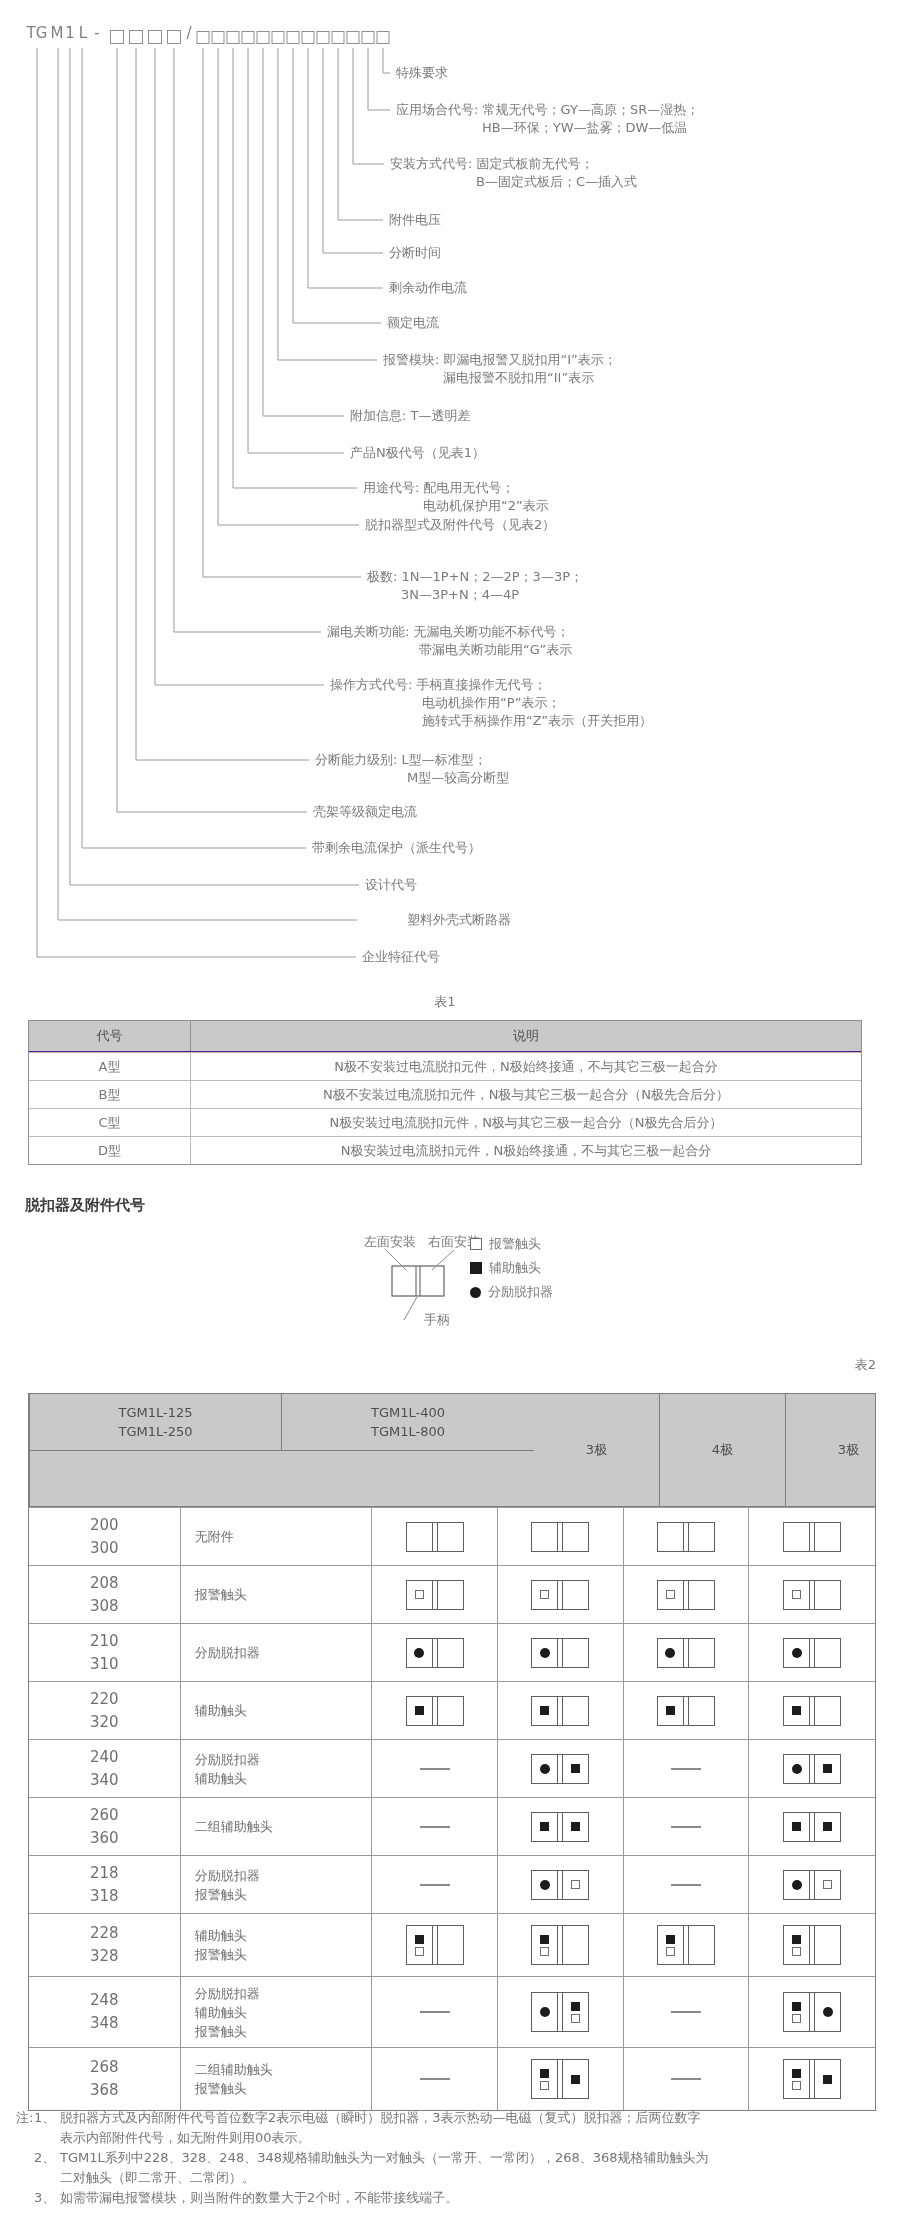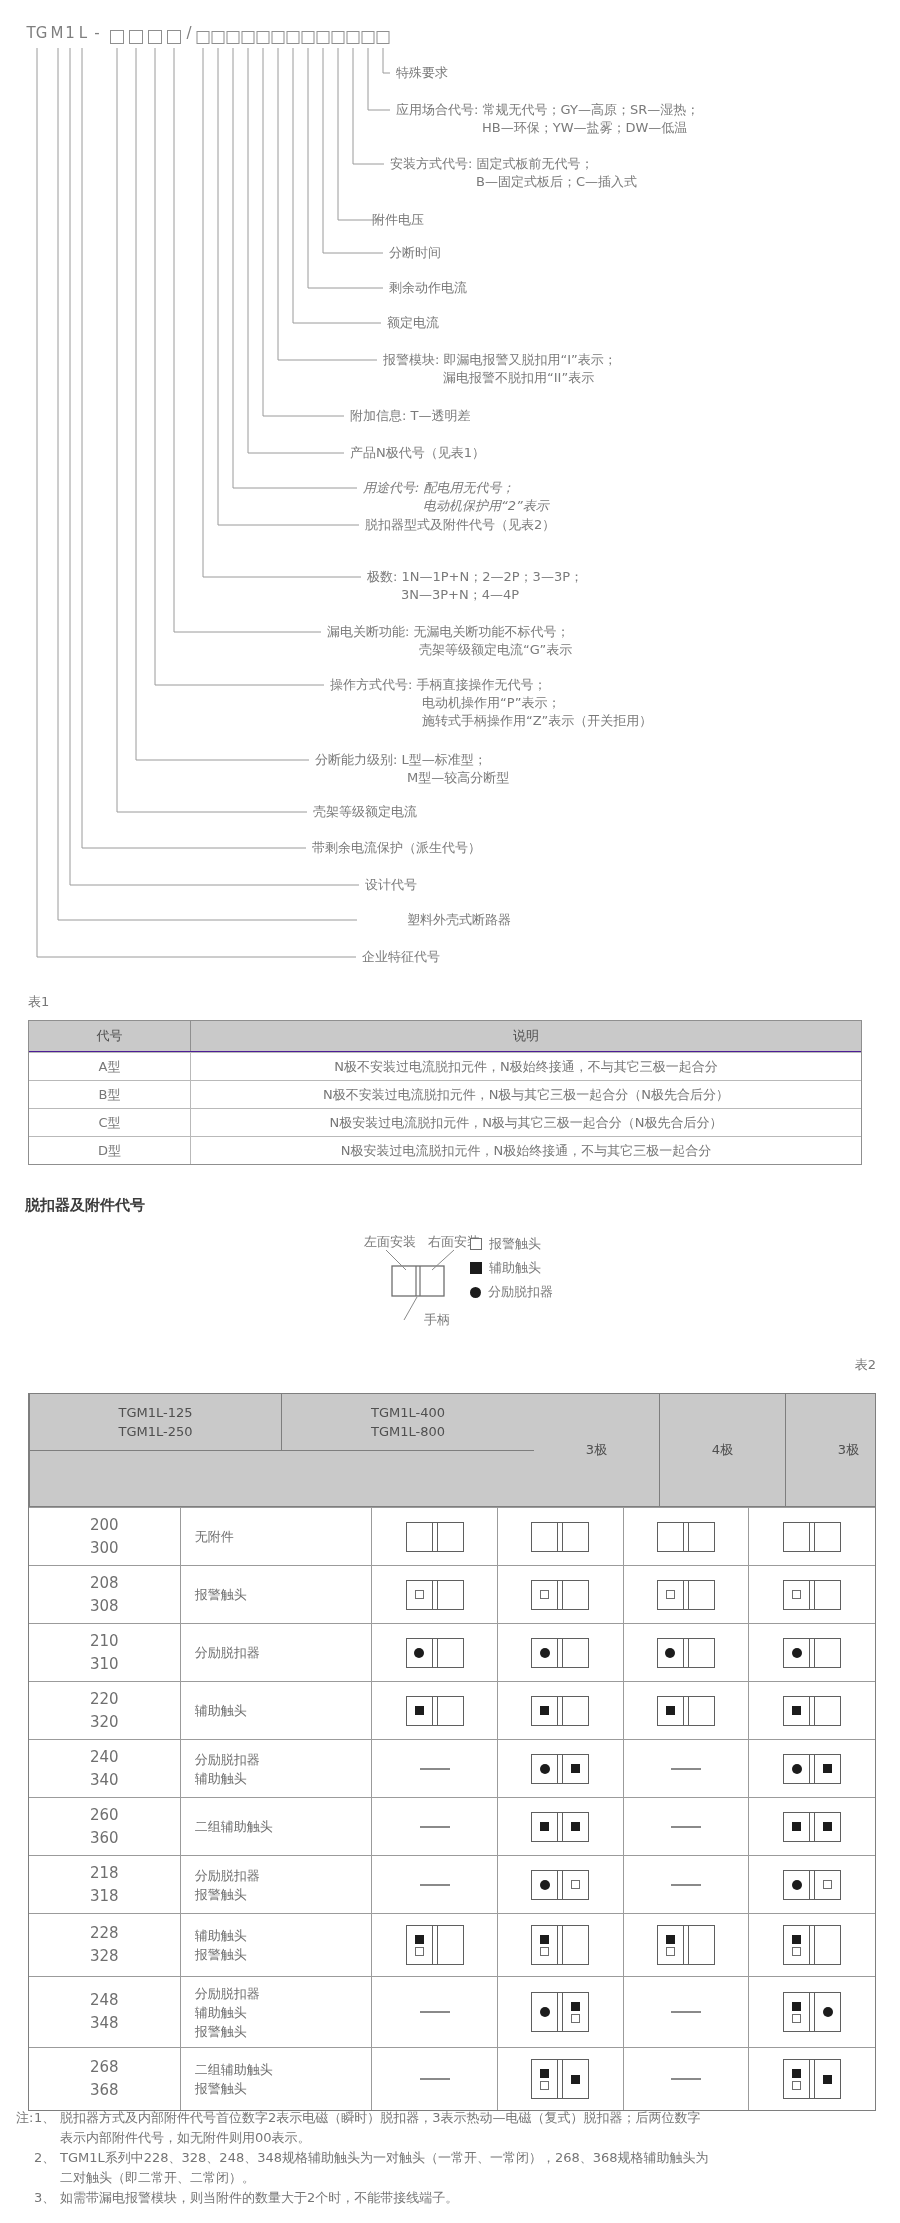--- a/index.html
+++ b/index.html
@@ -9,21 +9,21 @@
   
   #tree{position:absolute;left:0;top:0;width:900px;height:990px;}
   #tree svg{position:absolute;left:0;top:0;}
   .mchar{position:absolute;top:24px;font-size:15px;color:#7f7f7f;transform:translateX(-50%);white-space:nowrap;}
   .mbox{position:absolute;top:31px;width:13px;height:13px;border:1px solid #8f8f8f;box-sizing:border-box;transform:translateX(-50%);background:#fff;}
   .mbox.big{top:30px;width:14px;height:14px;}
   .tlabel{position:absolute;font-size:13px;line-height:18px;color:#7a7a7a;white-space:nowrap;}
 
   
   .caption{position:absolute;font-size:13px;color:#777;}
-  .t1cap{left:28px;top:993px;width:834px;text-align:left;}
+  .t1cap{left:28px;top:993px;width:834px;text-align:center;}
   .t2cap{left:28px;top:1356px;width:848px;text-align:right;}
   .section-title{position:absolute;left:25px;top:1196px;font-size:15px;font-weight:bold;color:#3c3c3c;}
 
   
   .t1{position:absolute;left:28px;top:1020px;width:834px;border:1px solid #8f8f8f;font-size:13px;color:#777;box-sizing:border-box;}
   .t1h{display:flex;background:#c9c9c9;height:30px;line-height:30px;border-bottom:1px solid #4c1d95;color:#4f4f4f;}
   .t1h .c1{width:162px;text-align:center;border-right:1px solid #8f8f8f;box-sizing:border-box;}
   .t1h .c2{flex:1;text-align:center;}
   .t1r{display:flex;height:27px;line-height:27px;border-top:1px solid #b9b9b9;}
   .t1r:first-of-type{border-top:none;}
@@ -129,21 +129,21 @@
         <div>特殊要求</div>
       </div>
       <div class="tlabel" style="left: 390px; top: 155px;">
         <div>安装方式代号: 固定式板前无代号；</div>
         <div style="padding-left: 86px;">B—固定式板后；C—插入式</div>
       </div>
       <div class="tlabel" style="left: 396px; top: 101px;">
         <div>应用场合代号: 常规无代号；GY—高原；SR—湿热；</div>
         <div style="padding-left: 86px;">HB—环保；YW—盐雾；DW—低温</div>
       </div>
-      <div class="tlabel" style="left: 372px; top: 211px;">
+      <div class="tlabel" style="left: 389px; top: 211px;">
         <div>附件电压</div>
       </div>
       <div class="tlabel" style="left: 389px; top: 244px;">
         <div>分断时间</div>
       </div>
       <div class="tlabel" style="left: 389px; top: 279px;">
         <div>剩余动作电流</div>
       </div>
       <div class="tlabel" style="left: 387px; top: 314px;">
         <div>额定电流</div>
@@ -151,34 +151,34 @@
       <div class="tlabel" style="left: 383px; top: 351px;">
         <div>报警模块: 即漏电报警又脱扣用“I”表示；</div>
         <div style="padding-left: 60px;">漏电报警不脱扣用“II”表示</div>
       </div>
       <div class="tlabel" style="left: 350px; top: 407px;">
         <div>附加信息: T—透明差</div>
       </div>
       <div class="tlabel" style="left: 350px; top: 444px;">
         <div>产品N极代号（见表1）</div>
       </div>
-      <div class="tlabel" style="left: 363px; top: 479px; font-style: italic;">
+      <div class="tlabel" style="left: 363px; top: 479px;">
         <div>用途代号: 配电用无代号；</div>
         <div style="padding-left: 60px;">电动机保护用“2”表示</div>
       </div>
       <div class="tlabel" style="left: 365px; top: 516px;">
         <div>脱扣器型式及附件代号（见表2）</div>
       </div>
       <div class="tlabel" style="left: 367px; top: 568px;">
         <div>极数: 1N—1P+N；2—2P；3—3P；</div>
         <div style="padding-left: 34px;">3N—3P+N；4—4P</div>
       </div>
       <div class="tlabel" style="left: 327px; top: 623px;">
         <div>漏电关断功能: 无漏电关断功能不标代号；</div>
-        <div style="padding-left: 92px;">壳架等级额定电流“G”表示</div>
+        <div style="padding-left: 92px;">带漏电关断功能用“G”表示</div>
       </div>
       <div class="tlabel" style="left: 330px; top: 676px;">
         <div>操作方式代号: 手柄直接操作无代号；</div>
         <div style="padding-left: 92px;">电动机操作用“P”表示；</div>
         <div style="padding-left: 92px;">施转式手柄操作用“Z”表示（开关拒用）</div>
       </div>
       <div class="tlabel" style="left: 315px; top: 751px;">
         <div>分断能力级别: L型—标准型；</div>
         <div style="padding-left: 92px;">M型—较高分断型</div>
       </div>

